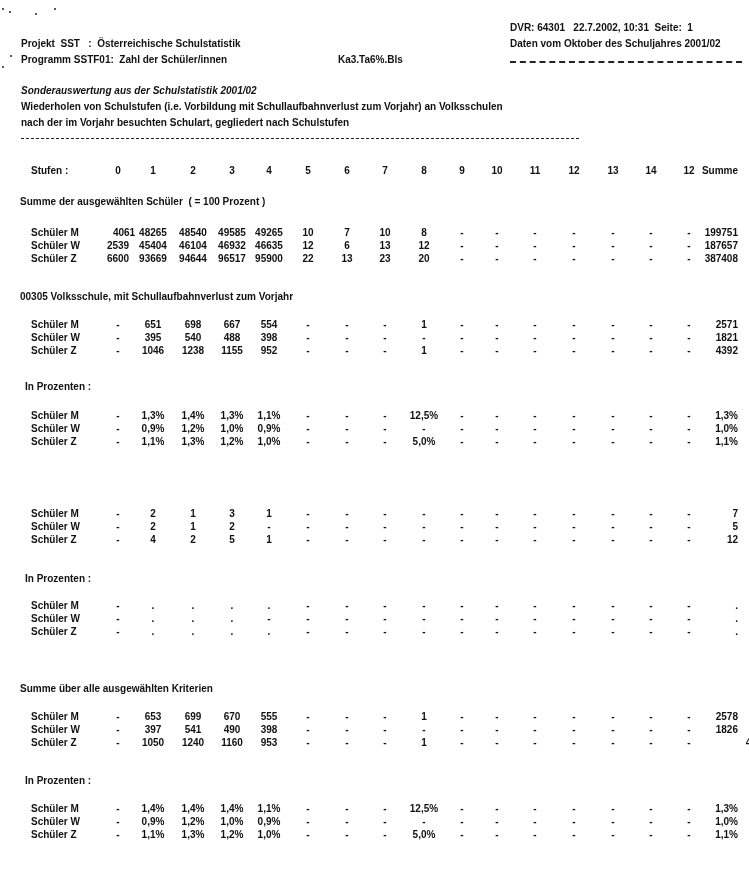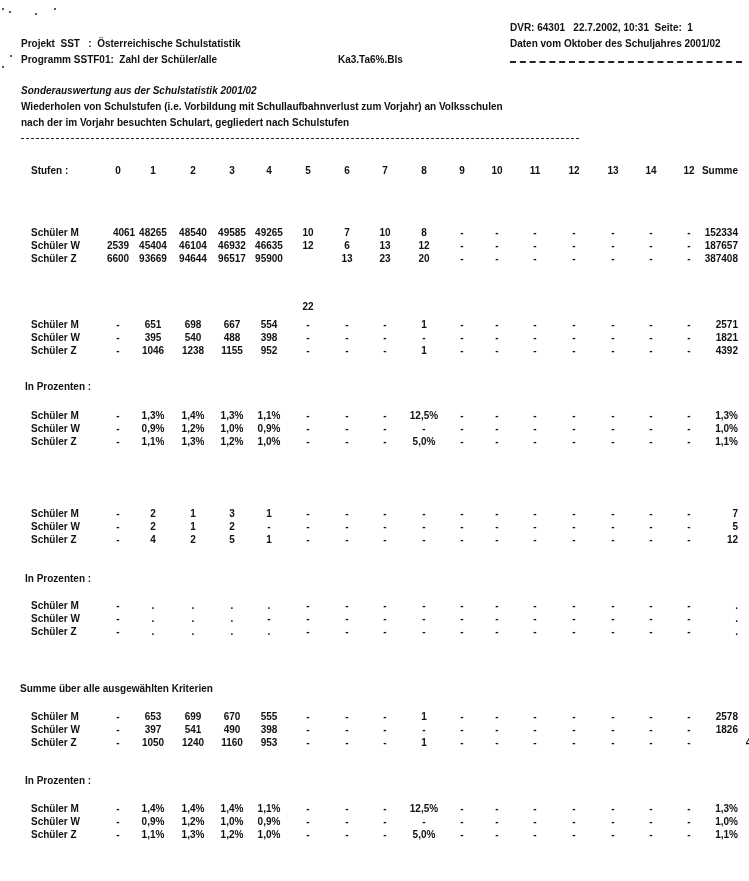--- a/index.html
+++ b/index.html
@@ -27,21 +27,21 @@
   <div class="speck" style="left:2px;top:8px"></div>
   <div class="speck" style="left:9px;top:11px"></div>
   <div class="speck" style="left:35px;top:13px"></div>
   <div class="speck" style="left:54px;top:8px"></div>
   <div class="speck" style="left:10px;top:55px"></div>
   <div class="speck" style="left:2px;top:66px"></div>
 
   <div class="t" style="left:510px;top:22px">DVR: 64301   22.7.2002, 10:31  Seite:  1</div>
   <div class="t" style="left:21px;top:38px">Projekt  SST   :  Österreichische Schulstatistik</div>
   <div class="t" style="left:510px;top:38px">Daten vom Oktober des Schuljahres 2001/02</div>
-  <div class="t" style="left:21px;top:54px">Programm SSTF01:  Zahl der Schüler/alle</div>
+  <div class="t" style="left:21px;top:54px">Programm SSTF01:  Zahl der Schüler/innen</div>
   <div class="t" style="left:338px;top:54px">Ka3.Ta6%.Bls</div>
   <div class="sep" style="left:510px;top:61px;width:232px;border-top-width:2px"></div>
 
   <div class="t" style="left:21px;top:85px;font-style:italic">Sonderauswertung aus der Schulstatistik 2001/02</div>
   <div class="t" style="left:21px;top:117px">nach der im Vorjahr besuchten Schulart, gegliedert nach Schulstufen</div>
   <div class="t" style="left:21px;top:101px">Wiederholen von Schulstufen (i.e. Vorbildung mit Schullaufbahnverlust zum Vorjahr) an Volksschulen</div>
   <div class="sep" style="left:21px;top:138px;width:558px"></div>
 
   <div class="row" style="top:165px">
     <span class="lbl">Stufen :</span>
@@ -57,20 +57,22 @@
     <span class="c" style="left:462px">9</span>
     <span class="c" style="left:497px">10</span>
     <span class="c" style="left:535px">11</span>
     <span class="c" style="left:574px">12</span>
     <span class="c" style="left:613px">13</span>
     <span class="c" style="left:651px">14</span>
     <span class="c" style="left:689px">12</span>
     <span class="c r" style="left:738px">Summe</span>
   </div>
 
+  <div class="sec" style="top:196px">Summe der ausgewählten Schüler  ( = 100 Prozent )</div>
+  <div class="sec" style="top:291px">00305 Volksschule, mit Schullaufbahnverlust zum Vorjahr</div>
   <div class="sub" style="top:381px">In Prozenten :</div>
   <div class="sub" style="top:573px">In Prozenten :</div>
   <div class="sec" style="top:683px">Summe über alle ausgewählten Kriterien</div>
   <div class="sub" style="top:775px">In Prozenten :</div>
 
   <div id="rows">
       <div class="row" style="top: 227px;">
         <span class="lbl">Schüler M</span>
         <span class="c" style="left: 124px;">4061</span>
         <span class="c" style="left: 153px;">48265</span>
@@ -81,21 +83,21 @@
         <span class="c" style="left: 347px;">7</span>
         <span class="c" style="left: 385px;">10</span>
         <span class="c" style="left: 424px;">8</span>
         <span class="c" style="left: 462px;">-</span>
         <span class="c" style="left: 497px;">-</span>
         <span class="c" style="left: 535px;">-</span>
         <span class="c" style="left: 574px;">-</span>
         <span class="c" style="left: 613px;">-</span>
         <span class="c" style="left: 651px;">-</span>
         <span class="c" style="left: 689px;">-</span>
-        <span class="c r" style="left: 738px;">152334</span>
+        <span class="c r" style="left: 738px;">199751</span>
       </div>
       <div class="row" style="top: 240px;">
         <span class="lbl">Schüler W</span>
         <span class="c" style="left: 118px;">2539</span>
         <span class="c" style="left: 153px;">45404</span>
         <span class="c" style="left: 193px;">46104</span>
         <span class="c" style="left: 232px;">46932</span>
         <span class="c" style="left: 269px;">46635</span>
         <span class="c" style="left: 308px;">12</span>
         <span class="c" style="left: 347px;">6</span>
@@ -110,21 +112,21 @@
         <span class="c" style="left: 689px;">-</span>
         <span class="c r" style="left: 738px;">187657</span>
       </div>
       <div class="row" style="top: 253px;">
         <span class="lbl">Schüler Z</span>
         <span class="c" style="left: 118px;">6600</span>
         <span class="c" style="left: 153px;">93669</span>
         <span class="c" style="left: 193px;">94644</span>
         <span class="c" style="left: 232px;">96517</span>
         <span class="c" style="left: 269px;">95900</span>
-        <span class="c" style="left: 308px; margin-top: 48px;">22</span>
+        <span class="c" style="left: 308px;">22</span>
         <span class="c" style="left: 347px;">13</span>
         <span class="c" style="left: 385px;">23</span>
         <span class="c" style="left: 424px;">20</span>
         <span class="c" style="left: 462px;">-</span>
         <span class="c" style="left: 497px;">-</span>
         <span class="c" style="left: 535px;">-</span>
         <span class="c" style="left: 574px;">-</span>
         <span class="c" style="left: 613px;">-</span>
         <span class="c" style="left: 651px;">-</span>
         <span class="c" style="left: 689px;">-</span>

